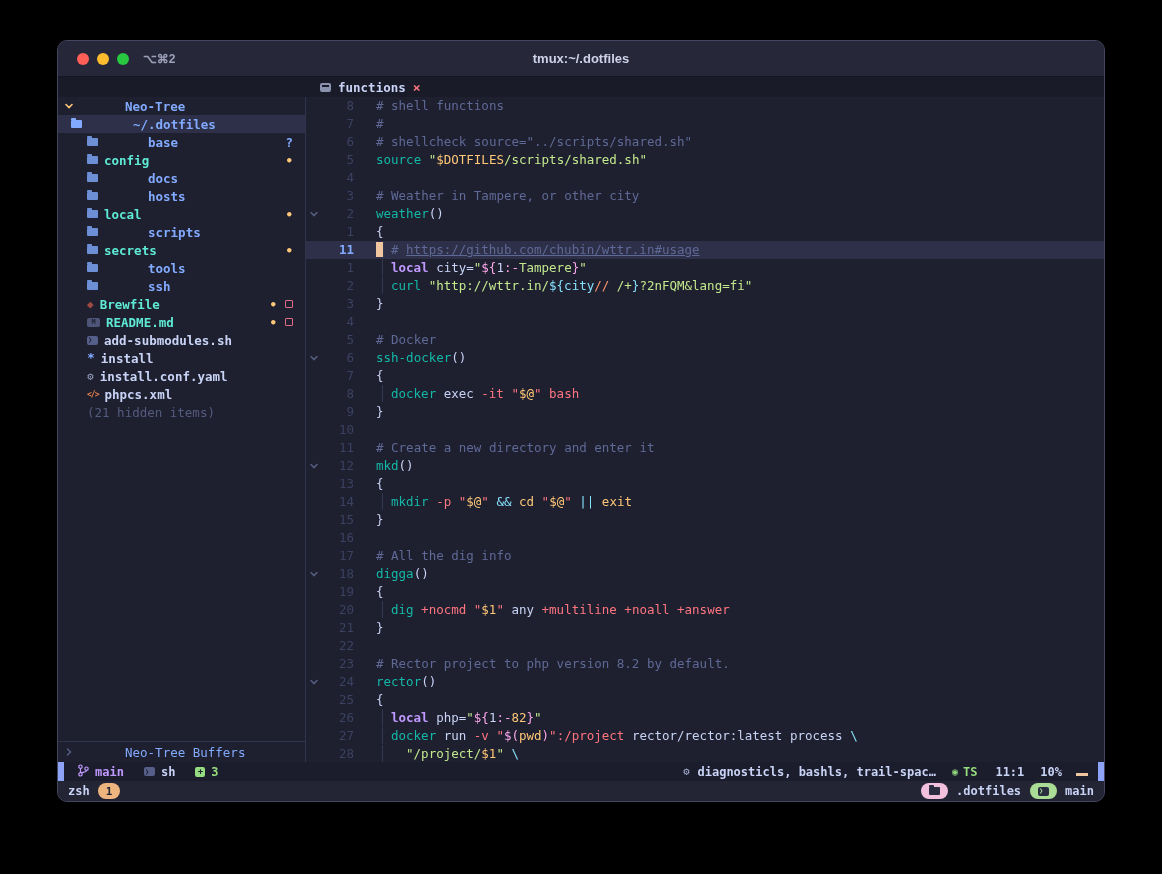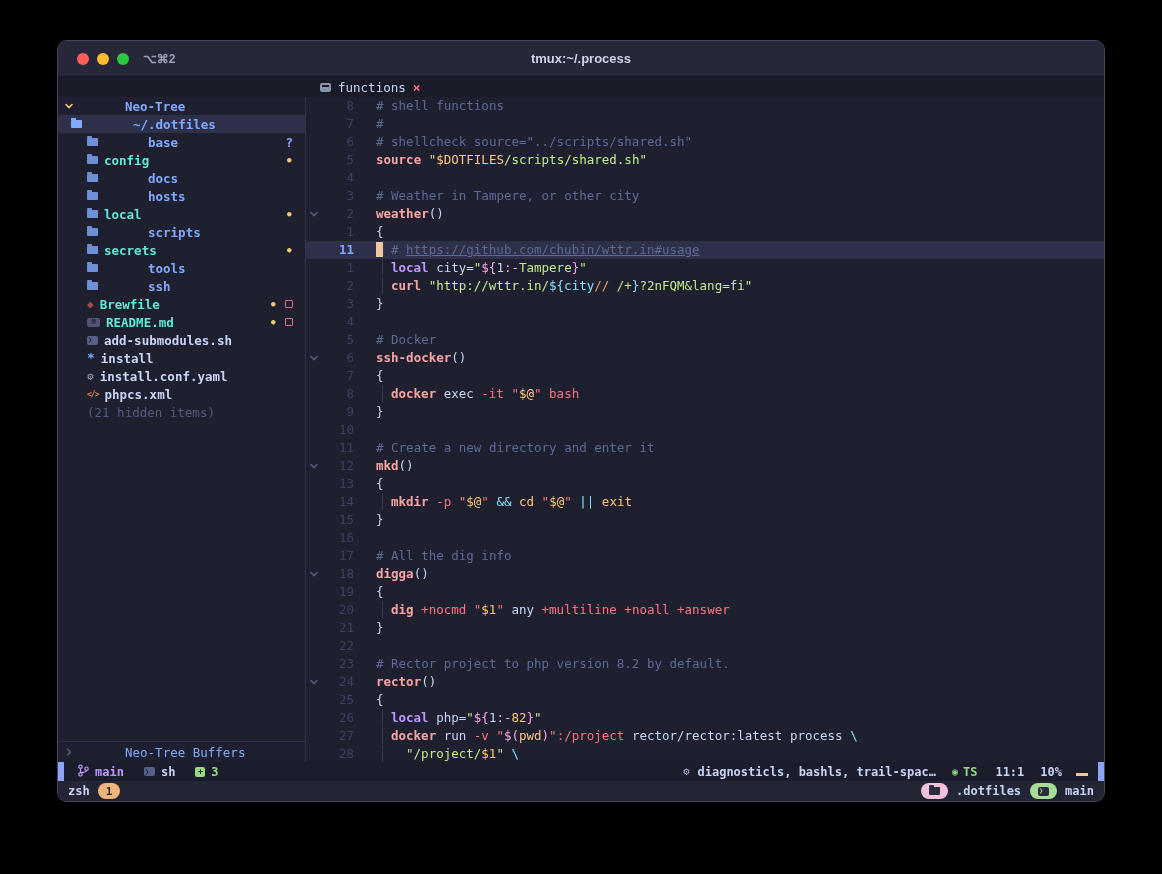--- a/index.html
+++ b/index.html
@@ -19,21 +19,21 @@
   .tb-shortcut{margin-left:14px;color:#9aa0b8;font-family:"Liberation Sans",sans-serif;
     font-size:12px;font-weight:bold;}
   .tb-title{position:absolute;left:0;right:0;text-align:center;color:#cdd3e8;
     font-family:"Liberation Sans",sans-serif;font-size:13px;font-weight:bold;}
 
   
   .tabline{height:20px;background:#191b29;flex:0 0 auto;display:flex;align-items:center;}
   .tab{margin-left:262px;display:flex;align-items:center;gap:7px;}
   .tab-bufico{width:11px;height:9px;background:#8b92ad;border-radius:2px;position:relative;}
   .tab-bufico::after{content:"";position:absolute;left:2px;top:2px;width:7px;height:2px;background:#191b29;}
-  .tab-label{color:#c8d3f5;font-size:12.5px;font-weight:normal;}
+  .tab-label{color:#c8d3f5;font-size:12.5px;font-weight:bold;}
   .tab-close{color:#ff757f;font-size:13px;font-weight:bold;line-height:1;}
 
   
   .content{flex:1;display:flex;min-height:0;}
   .sidebar{width:248px;border-right:1px solid #2f334d;display:flex;flex-direction:column;
     font-size:12.5px;}
   .tree-row{height:18px;display:flex;align-items:center;flex:0 0 auto;}
   .tree-row .lbl{font-weight:bold;}
   .tree-header{padding-left:6px;gap:7px;}
   .tree-root{padding-left:13px;gap:7px;background:#2d3048;}
@@ -69,21 +69,21 @@
   .lnum{width:32px;text-align:right;color:#3b4261;}
   .cl.cur .lnum{color:#82aaff;font-weight:bold;}
   .ltext{flex:1;padding-left:22px;white-space:pre;}
   .g{display:inline-block;width:9px;margin-left:6px;height:17px;vertical-align:-4px;
     border-left:1px solid #323752;}
   .gc{display:inline-block;width:8px;height:17px;vertical-align:-4px;border-left:1px solid #323752;}
   .cursorblk{display:inline-block;width:7px;height:15px;background:#f0c6a0;vertical-align:-3px;}
   .tk-cm{color:#5f6996;}
   .tk-fg{color:#c8d3f5;}
   .tk-kw{color:#c099ff;font-weight:bold;}
-  .tk-fn{color:#fca5a5;font-weight:bold;}
+  .tk-fn{color:#14b8a6;font-weight:normal;}
   .tk-str{color:#c3e88d;}
   .tk-var{color:#ffc777;}
   .tk-red{color:#ff757f;}
   .tk-cyan{color:#86e1fc;}
   .tk-orange{color:#ff966c;}
   .tk-pink{color:#fca7ea;}
   .tk-yellow{color:#ffc777;}
   .tk-link{color:#5f6996;text-decoration:underline;}
 
   
@@ -128,21 +128,21 @@
 
 <div class="window">
 
   <div class="titlebar">
     <div class="lights">
       <span class="light l-red"></span>
       <span class="light l-yellow"></span>
       <span class="light l-green"></span>
     </div>
     <span class="tb-shortcut">⌥⌘2</span>
-    <span class="tb-title">tmux:~/.process</span>
+    <span class="tb-title">tmux:~/.dotfiles</span>
   </div>
 
   <div class="tabline mono">
     <div class="tab">
       <span class="tab-bufico"></span>
       <span class="tab-label">functions</span>
       <span class="tab-close">×</span>
     </div>
   </div>
 

